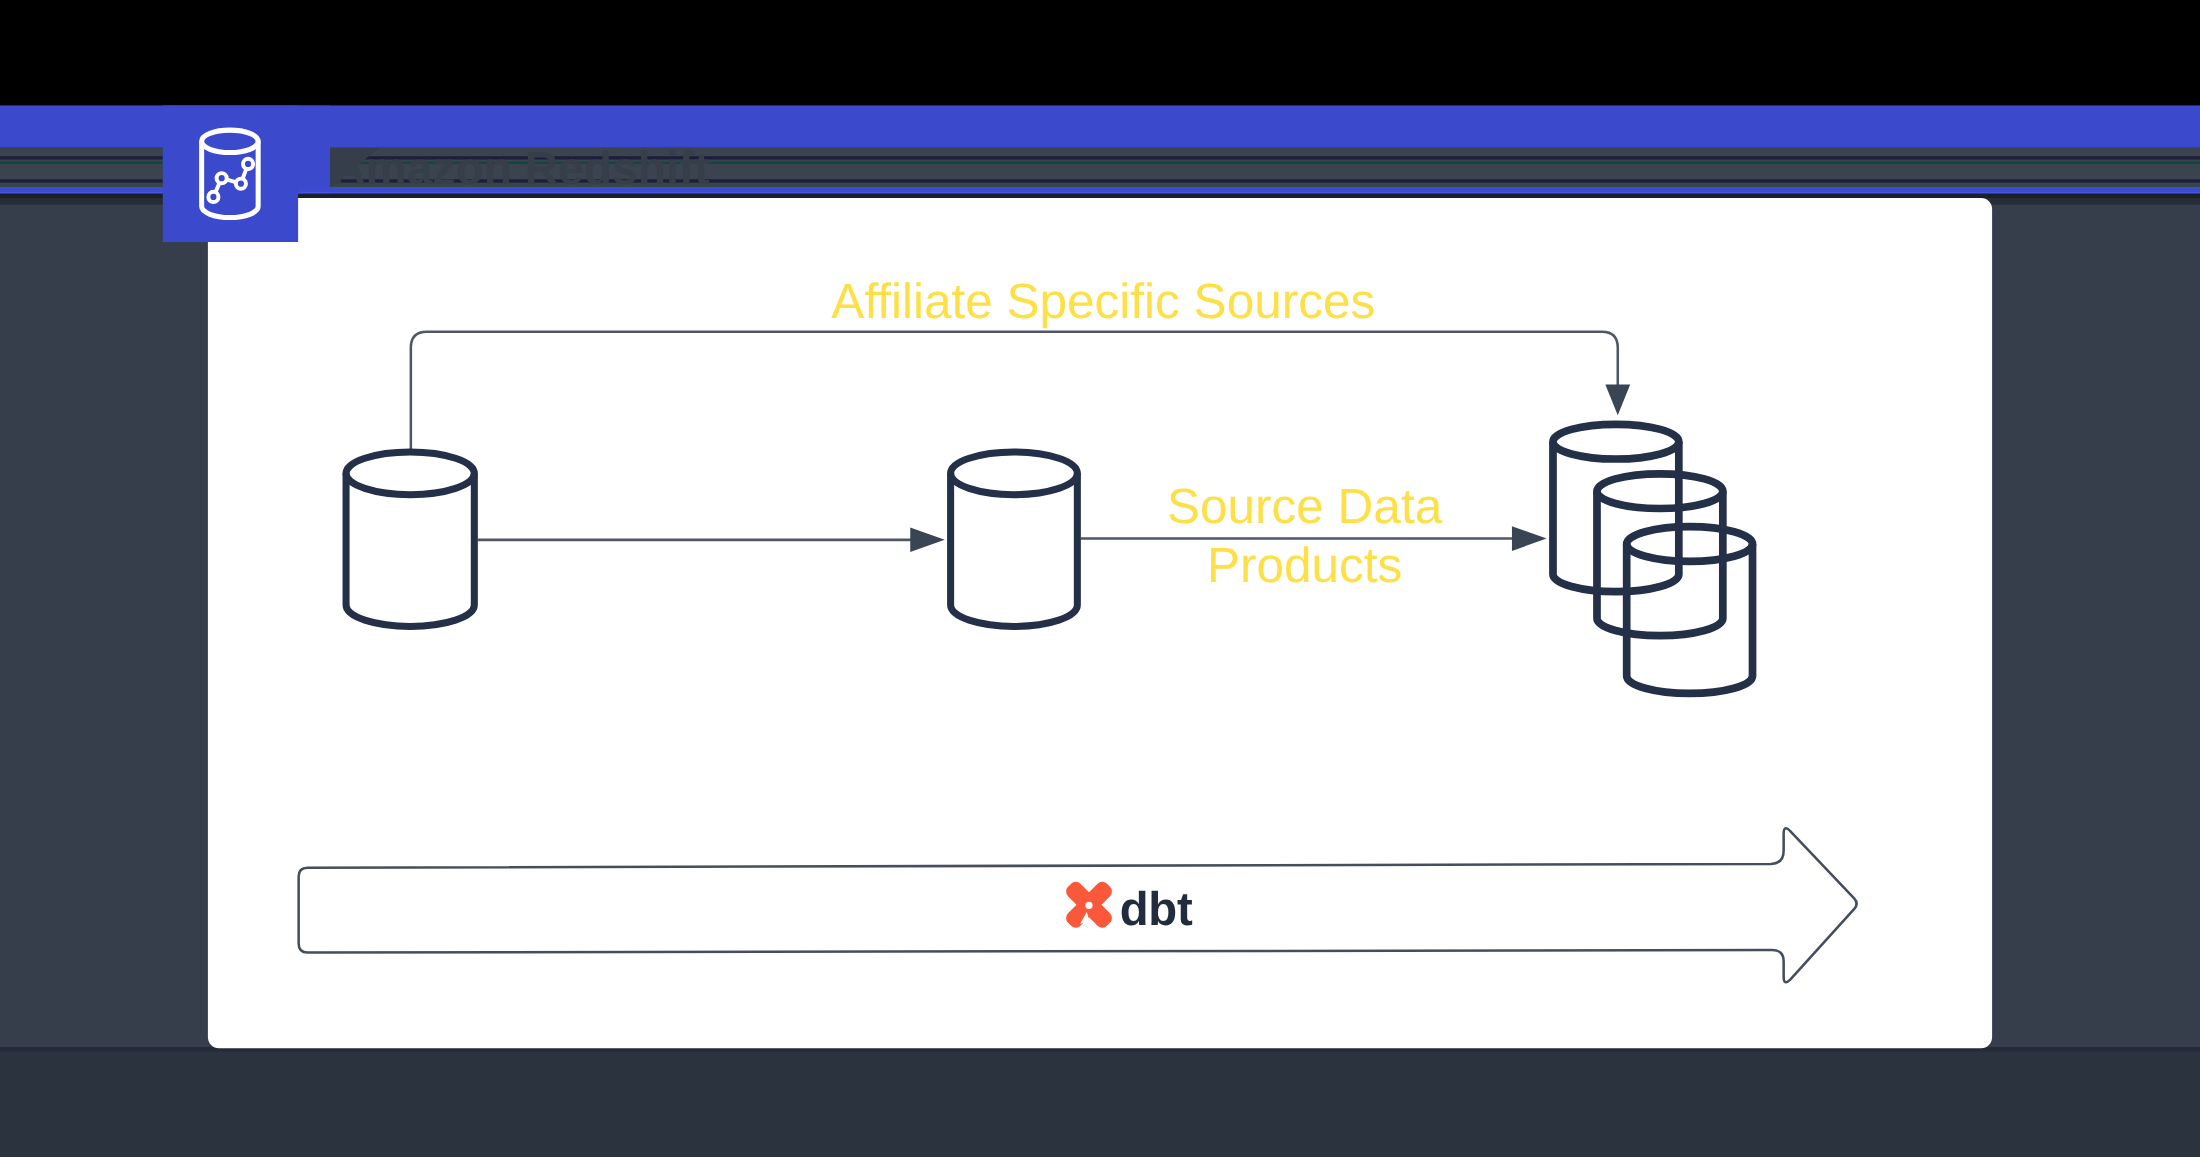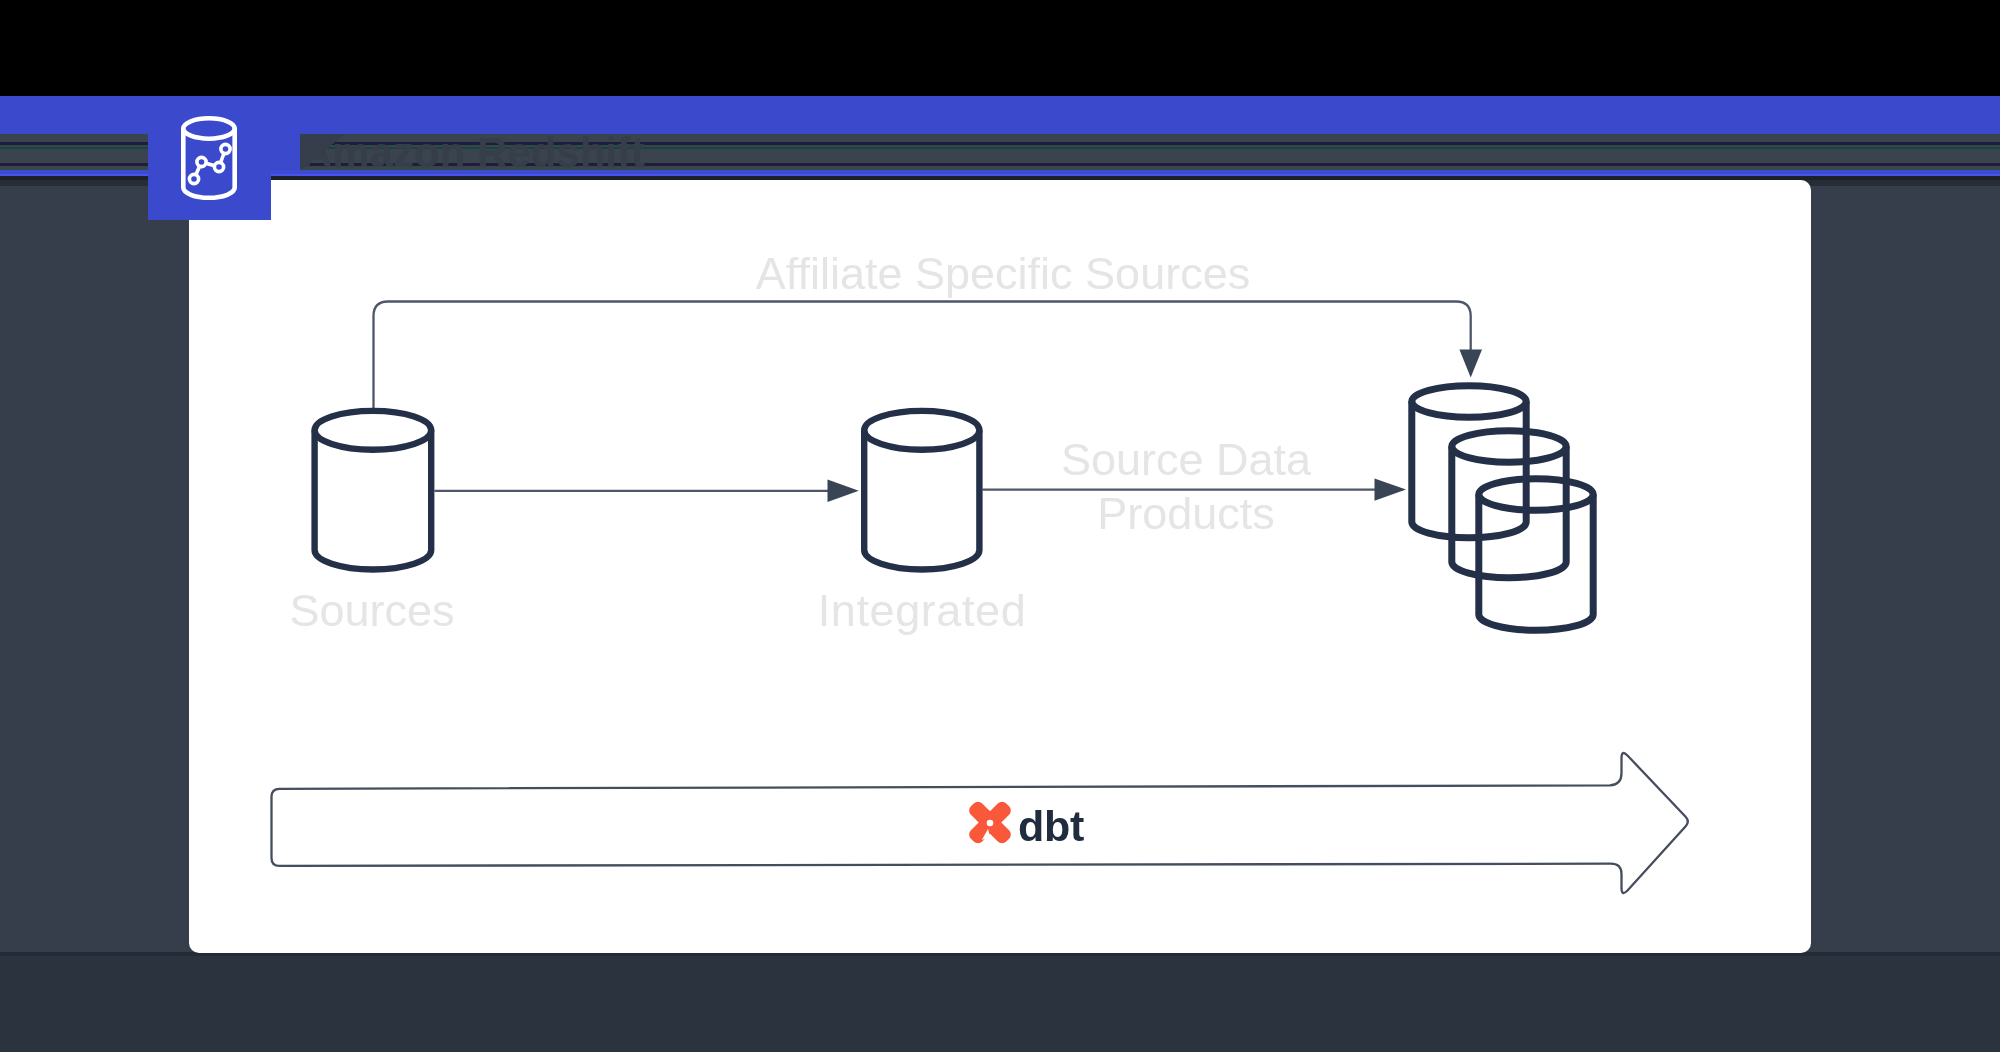--- a/index.html
+++ b/index.html
@@ -1,19 +1,19 @@
 <!DOCTYPE html>
 <html><head>
 <meta charset="utf-8">
 <style>
   html,body{margin:0;padding:0;}
   body{width:2000px;height:1052px;overflow:hidden;background:#353e4a;font-family:"Liberation Sans",sans-serif;}
   .abs{position:absolute;}
   #page{position:relative;width:2000px;height:1052px;}
-  .lbl{position:absolute;color:#e5e5e5;font-size:45px;line-height:52px;text-align:center;white-space:nowrap;}
+  .lbl{position:absolute;color:#fde047;font-size:45px;line-height:52px;text-align:center;white-space:nowrap;}
 </style>
 </head>
 <body>
 <div id="page">
 
   <div class="abs" style="left:0;top:0;width:2000px;height:96px;background:#000;"></div>
 
   <div class="abs" style="left:0;top:96px;width:2000px;height:38px;background:#3b4acd;"></div>
 
   <div class="abs" style="left:148px;top:96px;width:152px;height:81px;background:#3b4acd;"></div>
@@ -97,16 +97,14 @@
         <rect x="-25" y="-8" width="50" height="16" rx="6" transform="rotate(45)"></rect>
         <rect x="-25" y="-8" width="50" height="16" rx="6" transform="rotate(-45)"></rect>
       </g>
       <circle cx="0" cy="0.5" r="3.3" fill="#fff"></circle>
       <path d="M -8.2,17.5 L -2,6.5 L 0.3,14.5 Z" fill="#fff"></path>
     </g>
     <text x="1018" y="841" font-family="Liberation Sans" font-size="43" font-weight="bold" fill="#212c3e" letter-spacing="-0.3">dbt</text>
   </svg>
 
   <div class="lbl" style="left:753px;top:248px;width:500px;">Affiliate Specific Sources</div>
-  <div class="lbl" style="left:222px;top:585px;width:300px;">Sources</div>
-  <div class="lbl" style="left:772px;top:585px;width:300px;letter-spacing:0.6px;">Integrated</div>
   <div class="lbl" style="left:1036px;top:433px;width:300px;line-height:54px;">Source Data<br>Products</div>
 </div>
 
 </body></html>

